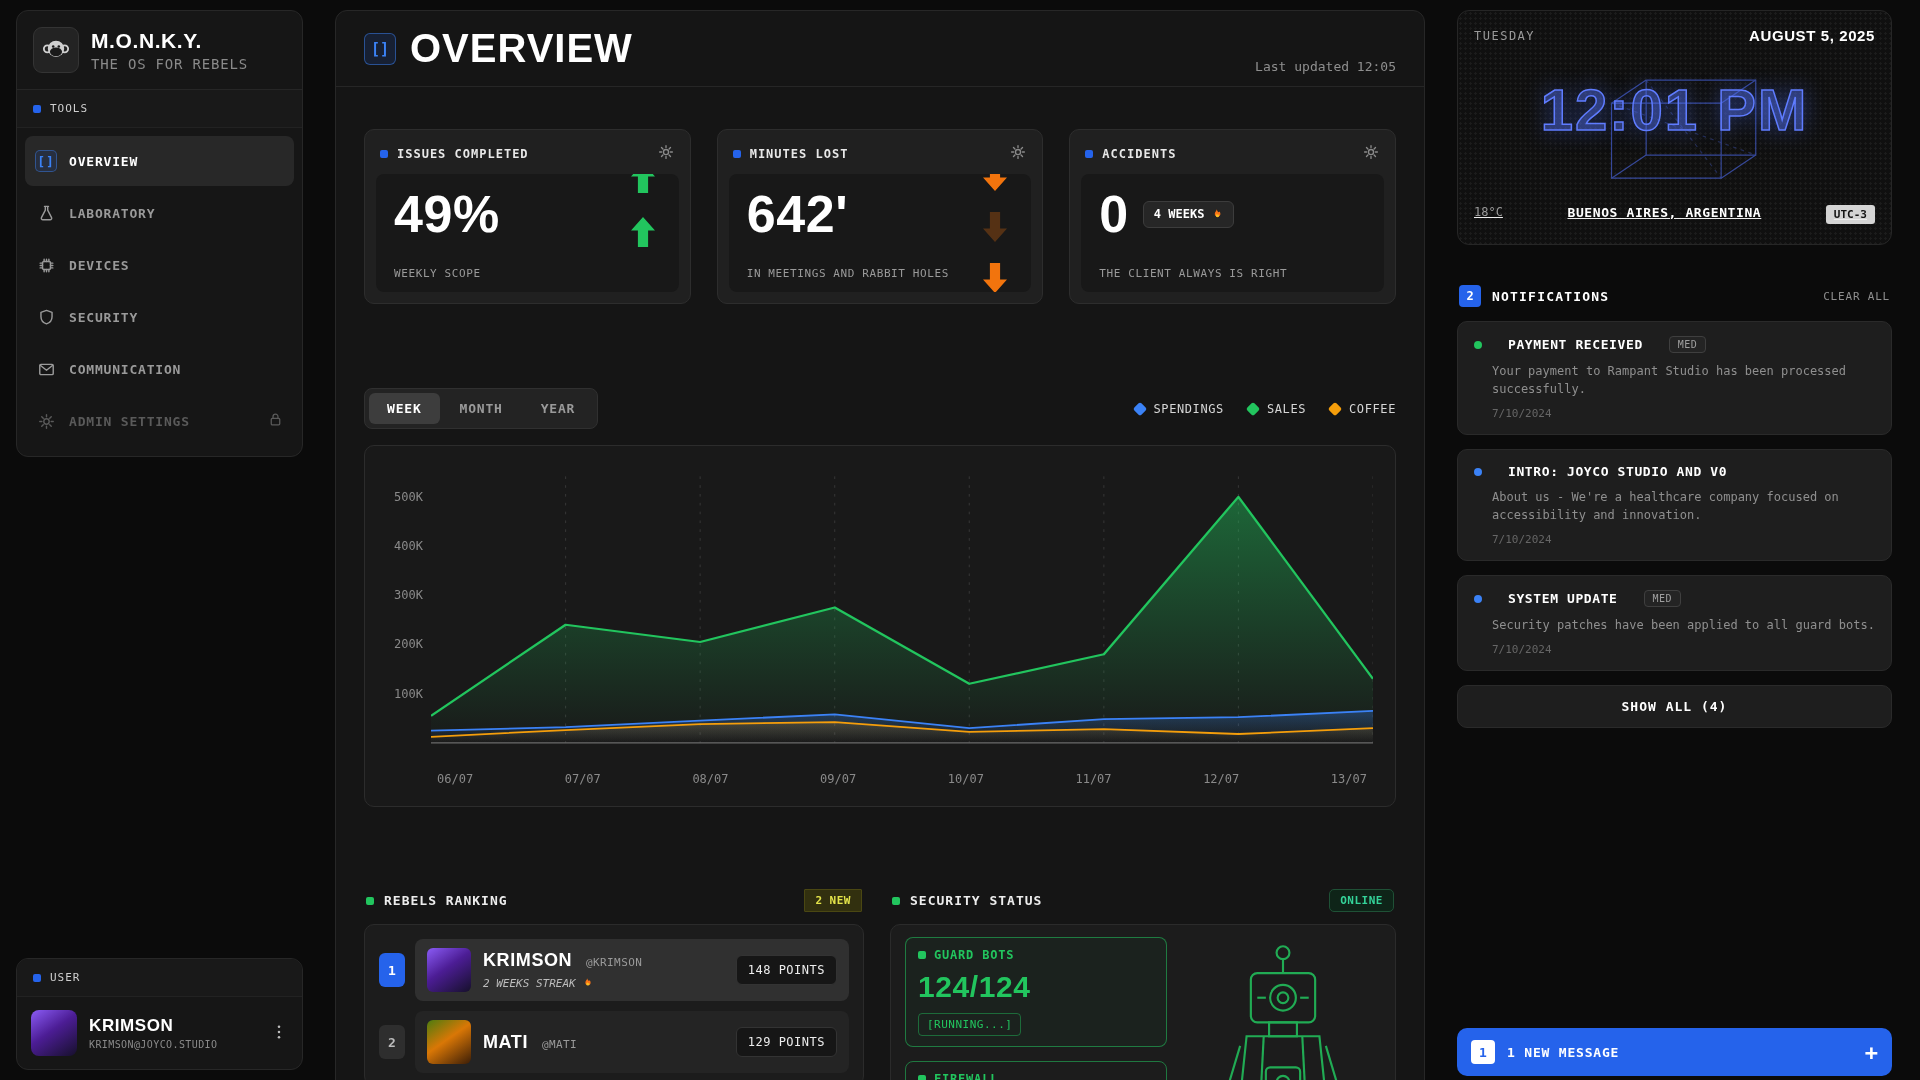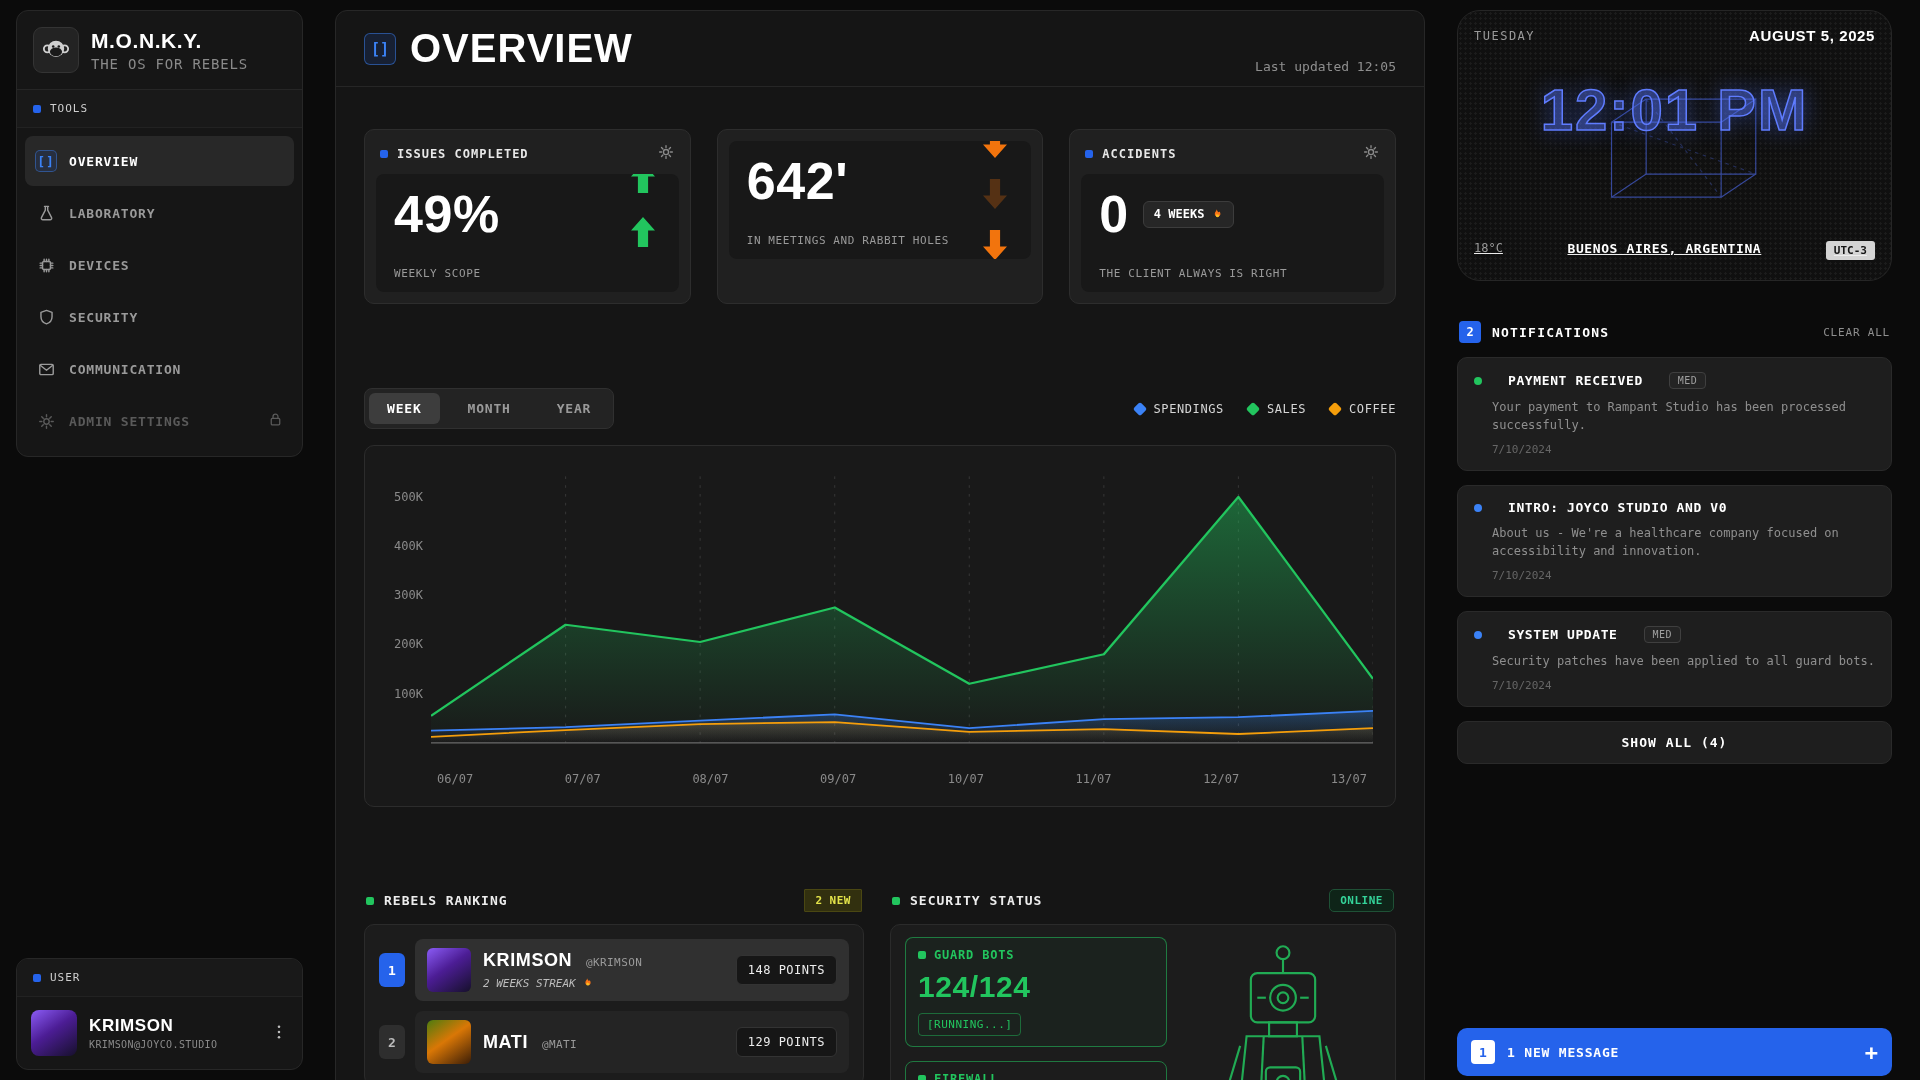--- a/index.html
+++ b/index.html
@@ -54,21 +54,21 @@
   .stat-value { font-size:52px; color:#fff; line-height:1; }
   .stat-caption { position:absolute; left:18px; bottom:12px; font-size:11px; color:#9a9a9a; letter-spacing:.6px; }
   .arrow-col { position:absolute; right:18px; display:flex; flex-direction:column; align-items:center; }
   .arrow-col.up { top:-18px; gap:10px; }
   .arrow-col.down { top:-20px; gap:7px; }
   .faded { opacity:.28; }
   .value-row { display:flex; align-items:center; gap:14px; }
   .weeks-badge { display:flex; align-items:center; gap:6px; background:#262626; border:1px solid #3c3c3c; border-radius:6px; padding:5px 10px; font-size:12px; font-weight:bold; color:#fff; }
 
   .chart-tabs-row { margin-top:84px; display:flex; align-items:center; }
-  .tab-strip { display:flex; background:#232323; border:1px solid #303030; border-radius:8px; padding:4px; gap:10px; }
+  .tab-strip { display:flex; background:#232323; border:1px solid #303030; border-radius:8px; padding:4px; gap:2px; }
   .tab { padding:8px 18px; font-size:13px; font-weight:bold; letter-spacing:.8px; color:#9a9a9a; border-radius:6px; cursor:pointer; }
   .tab.active { background:#3d3d3d; color:#fff; }
   .legend { margin-left:auto; display:flex; gap:24px; }
   .legend-item { display:flex; align-items:center; gap:9px; font-size:12px; color:#d6d6d6; letter-spacing:.6px; }
   .diamond { width:10px; height:10px; transform:rotate(45deg); border-radius:2px; }
 
   .chart-card { margin-top:16px; background:#191919; border:1px solid #2c2c2c; border-radius:10px; height:362px; padding:18px 22px 10px 14px; }
   .plot-wrap { display:flex; height:300px; }
   .ylabels { position:relative; width:52px; flex:none; }
   .ylabels span { position:absolute; right:8px; transform:translateY(-50%); font-size:12px; color:#8a8a8a; }
@@ -99,21 +99,21 @@
   .sec-left { width:55%; }
   .guard-box { border:1px solid rgba(34,197,94,.55); background:rgba(34,197,94,.04); border-radius:8px; padding:10px 12px; }
   .guard-label { display:flex; align-items:center; gap:8px; font-size:12px; font-weight:bold; letter-spacing:.8px; color:#22c55e; }
   .guard-value { font-size:30px; color:#22c55e; margin-top:8px; }
   .running-box { display:inline-block; border:1px solid rgba(34,197,94,.45); border-radius:4px; padding:4px 8px; font-size:11px; color:#22c55e; margin-top:9px; letter-spacing:.5px; }
   .firewall-box { border:1px solid rgba(34,197,94,.55); border-radius:8px; padding:10px 12px; margin-top:14px; height:120px; }
   .robot-wrap { flex:1; display:flex; justify-content:center; }
 
   
   .rightcol { width:435px; }
-  .clock-card { position:relative; height:271px; background:#101010; border:1px solid #262626; border-radius:23px; padding:16px; overflow:hidden;
+  .clock-card { position:relative; height:235px; background:#101010; border:1px solid #262626; border-radius:12px; padding:16px; overflow:hidden;
     background-image:radial-gradient(rgba(255,255,255,.05) 1px, transparent 1.2px); background-size:5px 5px; }
   .clock-top { display:flex; justify-content:space-between; align-items:center; }
   .clock-day { font-size:12px; color:#9a9a9a; letter-spacing:1.5px; }
   .clock-date { font-size:15px; color:#fff; }
   .cube { position:absolute; left:50%; top:52%; transform:translate(-50%,-50%); opacity:.6; }
   .clock-time { position:relative; text-align:center; margin-top:32px; font-size:58px; letter-spacing:2px;
     color:rgba(86,115,248,.38); -webkit-text-stroke:1.5px #5f7cff; text-shadow:0 0 22px rgba(63,99,224,.55); }
   .clock-bottom { position:absolute; left:16px; right:16px; bottom:20px; display:flex; align-items:flex-start; justify-content:space-between;text-decoration:underline; }
   .clock-temp { font-size:12px; color:#9a9a9a; }
   .clock-loc { font-size:13px; color:#fff; font-weight:bold; letter-spacing:.6px; }
@@ -276,20 +276,30 @@
                   <path d="M12 2l8 9h-4.6v11H8.6V11H4z" fill="#22c55e"></path>
                 </svg>
               <svg width="36" height="44" viewBox="0 0 24 24">
                   <path d="M12 2l8 9h-4.6v11H8.6V11H4z" fill="#22c55e"></path>
                 </svg>
             </div>
           </div>
         </div>
 
         <div class="stat-card">
+          <div class="stat-head">
+            <span class="sq blue"></span>
+            <span>MINUTES LOST</span>
+            <span class="gear">
+              <svg class="stroke" width="18" height="18" viewBox="0 0 24 24">
+                  <circle cx="12" cy="12" r="3.4"></circle>
+                  <path d="M12 3.5v2.6M12 17.9v2.6M3.5 12h2.6M17.9 12h2.6M6 6l1.9 1.9M16.1 16.1L18 18M18 6l-1.9 1.9M7.9 16.1L6 18"></path>
+                </svg>
+            </span>
+          </div>
           <div class="stat-inner">
             <div class="stat-value disp">642'</div>
             <div class="stat-caption">IN MEETINGS AND RABBIT HOLES</div>
             <div class="arrow-col down">
               <svg width="36" height="44" viewBox="0 0 24 24">
                   <path d="M12 22l-8-9h4.6V2h6.8v11H20z" fill="#f2740d"></path>
                 </svg>
               <svg class="faded" width="36" height="44" viewBox="0 0 24 24">
                   <path d="M12 22l-8-9h4.6V2h6.8v11H20z" fill="#f2740d"></path>
                 </svg>

